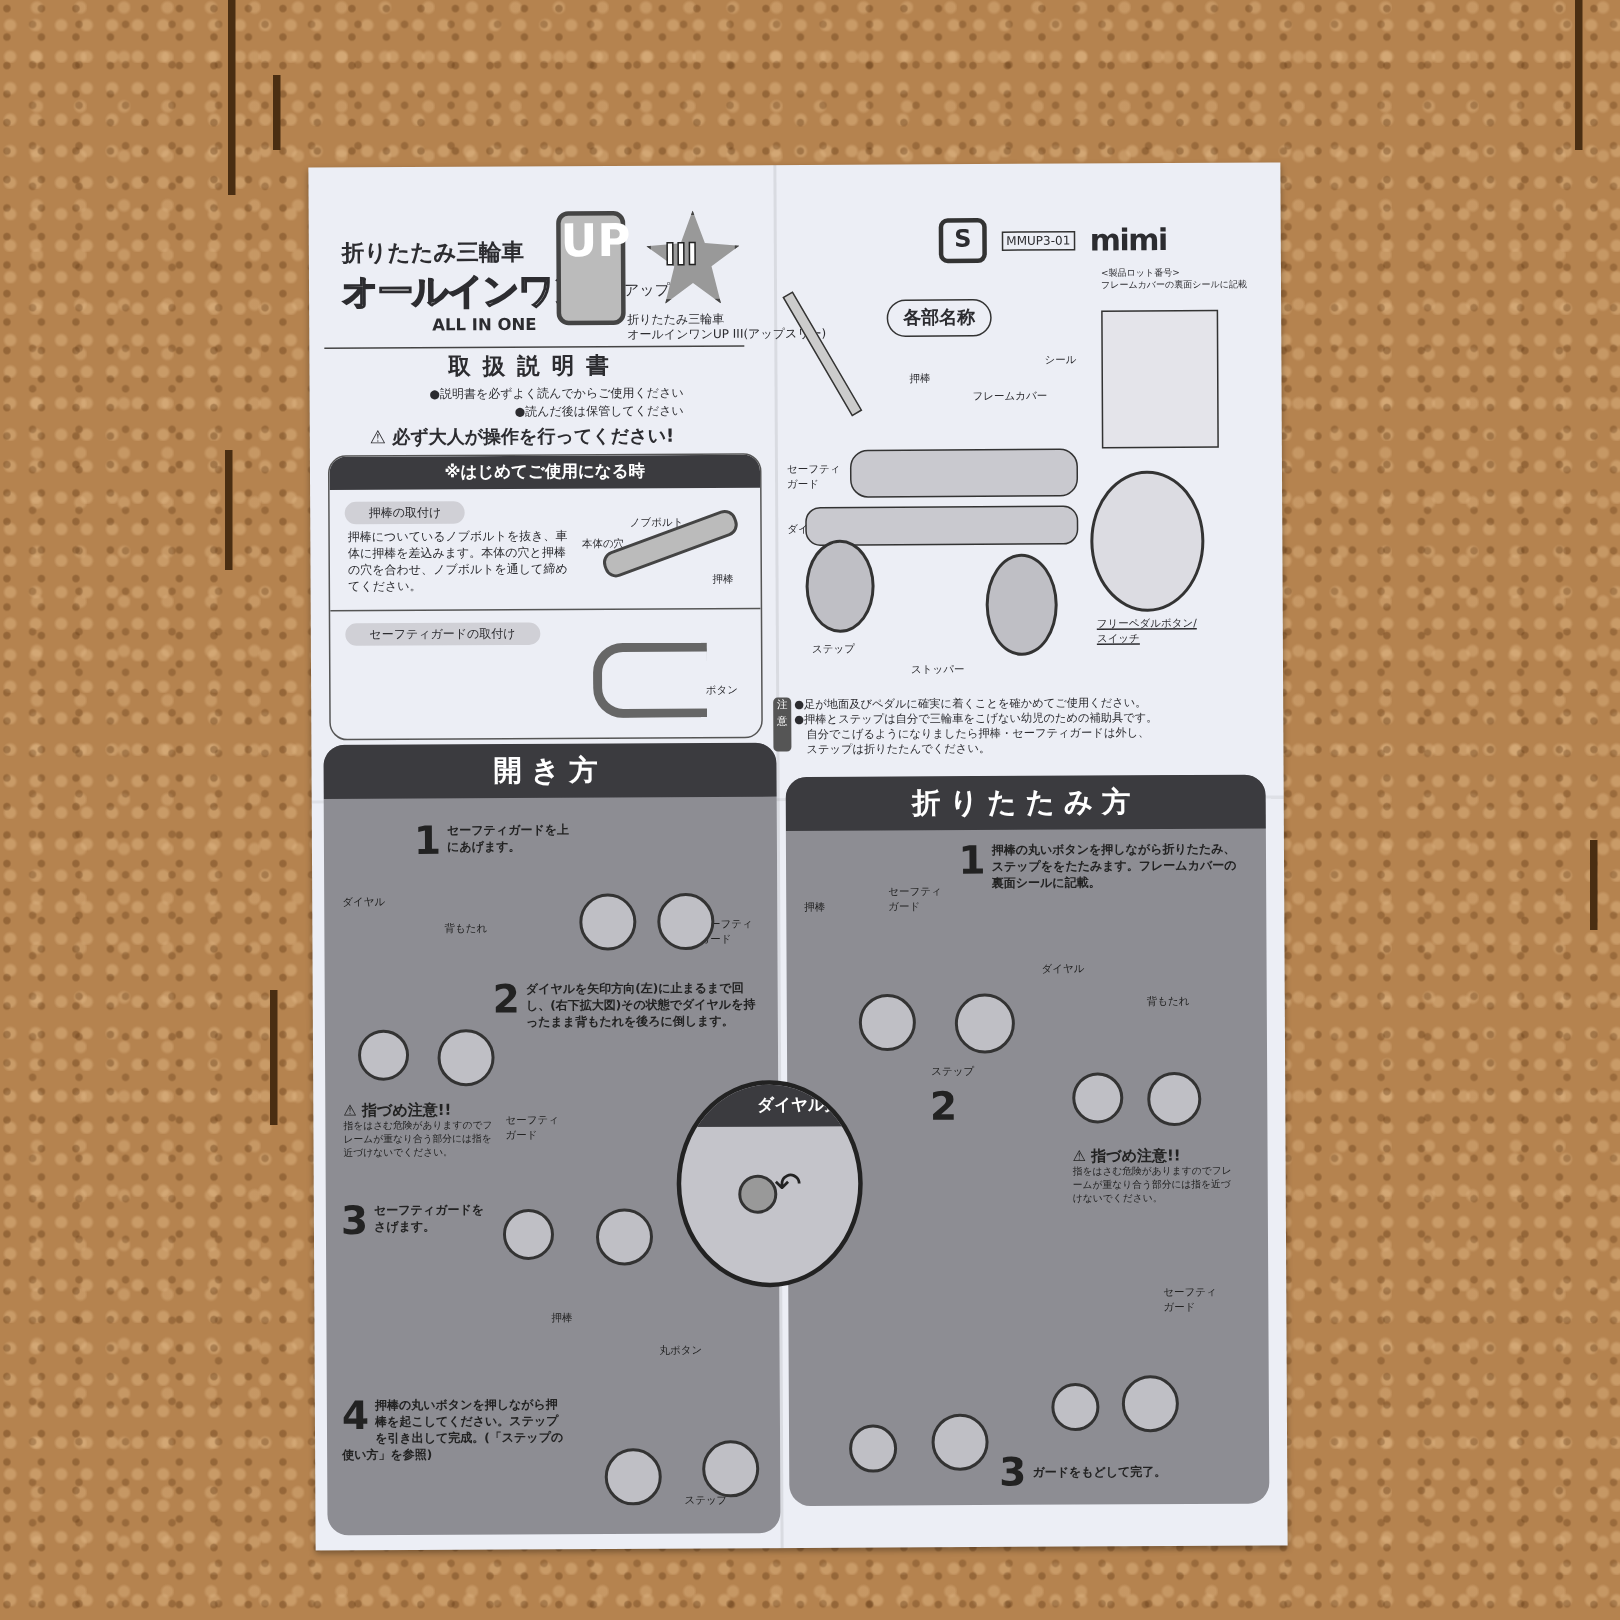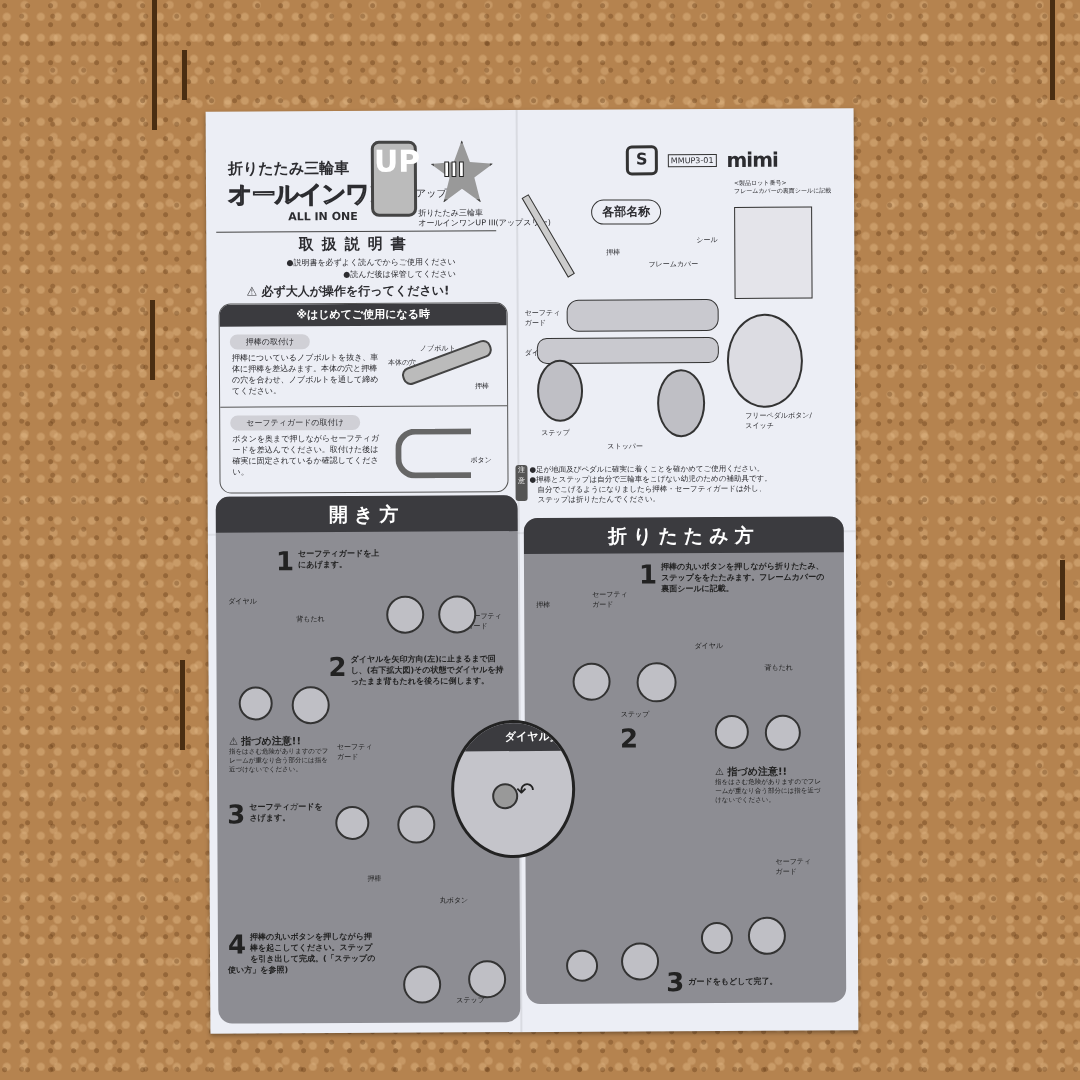--- a/index.html
+++ b/index.html
@@ -105,21 +105,20 @@
   <div class="first-box">
     <div class="first-head">※はじめてご使用になる時</div>
     <div class="pill">押棒の取付け</div>
     <div class="body-txt">押棒についているノブボルトを抜き、車体に押棒を差込みます。本体の穴と押棒の穴を合わせ、ノブボルトを通して締めてください。</div>
     <span class="mini-lbl" style="left:200px;top:40px;">ノブボルト</span>
     <span class="mini-lbl" style="left:168px;top:54px;">本体の穴</span>
     <span class="mini-lbl" style="left:255px;top:78px;">押棒</span>
     <div style="position:absolute;left:180px;top:50px;width:90px;height:14px;border:2px solid #444;border-radius:8px;transform:rotate(-20deg);background:#bbb;"></div>
     <div class="divider"></div>
     <div class="pill">セーフティガードの取付け</div>
-    <div class="body-txt">ボタンを奥まで押しながらセーフティガードを差込んでください。取付けた後は確実に固定されているか確認してください。</div>
     <span class="mini-lbl" style="left:250px;top:152px;">ボタン</span>
     <div style="position:absolute;left:175px;top:125px;width:70px;height:38px;border:6px solid #666;border-right:none;border-radius:20px 0 0 20px;"></div>
   </div>
 
   <div class="brand">
     <div class="s-logo">S</div>
     <div class="code-box">MMUP3-01</div>
     <div class="mimi">mimi</div>
   </div>
   <div class="parts-title">各部名称</div>
@@ -128,21 +127,21 @@
     <div>フレームカバーの裏面シールに記載</div>
   </div>
   <div class="lot-img"></div>
   <span class="mini-lbl" style="left:490px;top:126px;">シール</span>
   <span class="mini-lbl" style="left:442px;top:150px;">フレームカバー</span>
   <span class="mini-lbl" style="left:400px;top:138px;">押棒</span>
   <span class="mini-lbl" style="left:318px;top:198px;width:40px;">セーフティガード</span>
   <span class="mini-lbl" style="left:318px;top:238px;">ダイヤル</span>
   <span class="mini-lbl" style="left:334px;top:318px;">ステップ</span>
   <span class="mini-lbl" style="left:400px;top:332px;">ストッパー</span>
-  <span class="mini-lbl" style="left:538px;top:302px;width:70px;">フリーペダルボタン/スイッチ</span>
+  <span class="mini-lbl" style="left:524px;top:302px;width:70px;text-decoration:underline;">フリーペダルボタン/スイッチ</span>
 
   <div style="position:absolute;left:338px;top:80px;width:6px;height:90px;background:#ccc;border:1.5px solid #333;transform:rotate(-30deg);"></div>
   <div class="frame" style="left:360px;top:190px;width:150px;height:30px;border-radius:12px;"></div>
   <div class="frame" style="left:330px;top:228px;width:180px;height:24px;border-radius:10px;"></div>
   <div class="wheel" style="left:330px;top:250px;width:42px;height:58px;"></div>
   <div class="wheel" style="left:450px;top:260px;width:44px;height:64px;"></div>
   <div class="trike" style="left:520px;top:205px;width:72px;height:90px;background:#dcdce2;"></div>
 
   <div class="caution">
     <div class="caution-badge">注意</div>

